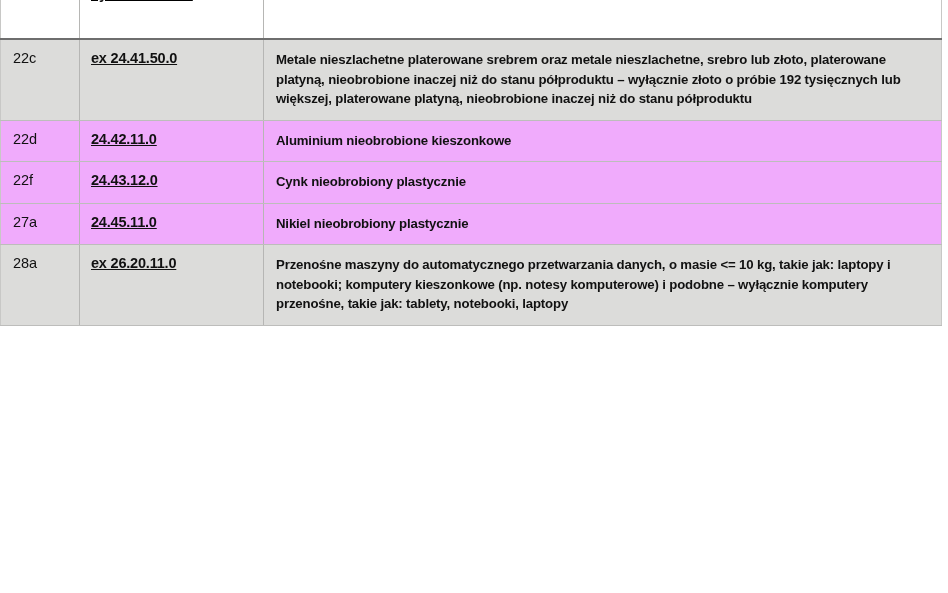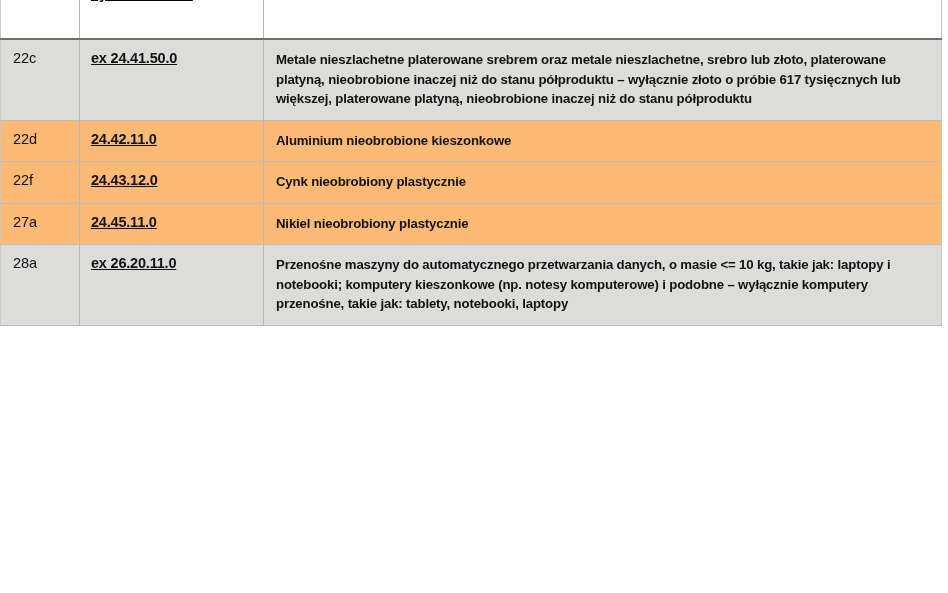--- a/index.html
+++ b/index.html
@@ -62,21 +62,21 @@
 
   
   tr.body-row td {
     vertical-align: top;
     padding-top: 10px;
     padding-bottom: 11px;
     border-bottom: 1px solid #bdbdbb;
     color: #111111;
   }
   tr.body-row.shaded { background: #dcdcda; }
-  tr.body-row.plain  { background: #fdba74; }
+  tr.body-row.plain  { background: #f0abfc; }
 
   td.lp-col {
     border-right: 1px solid #b6b6b4;
     padding-left: 12px;
     font-size: 14.5px;
     font-weight: normal;
     letter-spacing: -0.1px;
   }
   td.sym-col {
     border-right: 1px solid #b6b6b4;
@@ -123,21 +123,21 @@
           <div class="hcell-inner"></div>
         </td>
       </tr>
     </thead>
 
     <tbody>
 
       <tr class="body-row shaded">
         <td class="lp-col">22c</td>
         <td class="sym-col">ex 24.41.50.0</td>
-        <td class="desc-col">Metale nieszlachetne platerowane srebrem oraz metale nieszlachetne, srebro lub złoto, platerowane platyną, nieobrobione inaczej niż do stanu półproduktu – wyłącznie złoto o próbie 617 tysięcznych lub większej, platerowane platyną, nieobrobione inaczej niż do stanu półproduktu</td>
+        <td class="desc-col">Metale nieszlachetne platerowane srebrem oraz metale nieszlachetne, srebro lub złoto, platerowane platyną, nieobrobione inaczej niż do stanu półproduktu – wyłącznie złoto o próbie 192 tysięcznych lub większej, platerowane platyną, nieobrobione inaczej niż do stanu półproduktu</td>
       </tr>
 
       <tr class="body-row plain">
         <td class="lp-col">22d</td>
         <td class="sym-col">24.42.11.0</td>
         <td class="desc-col">Aluminium nieobrobione kieszonkowe</td>
       </tr>
 
 
       <tr class="body-row plain">

